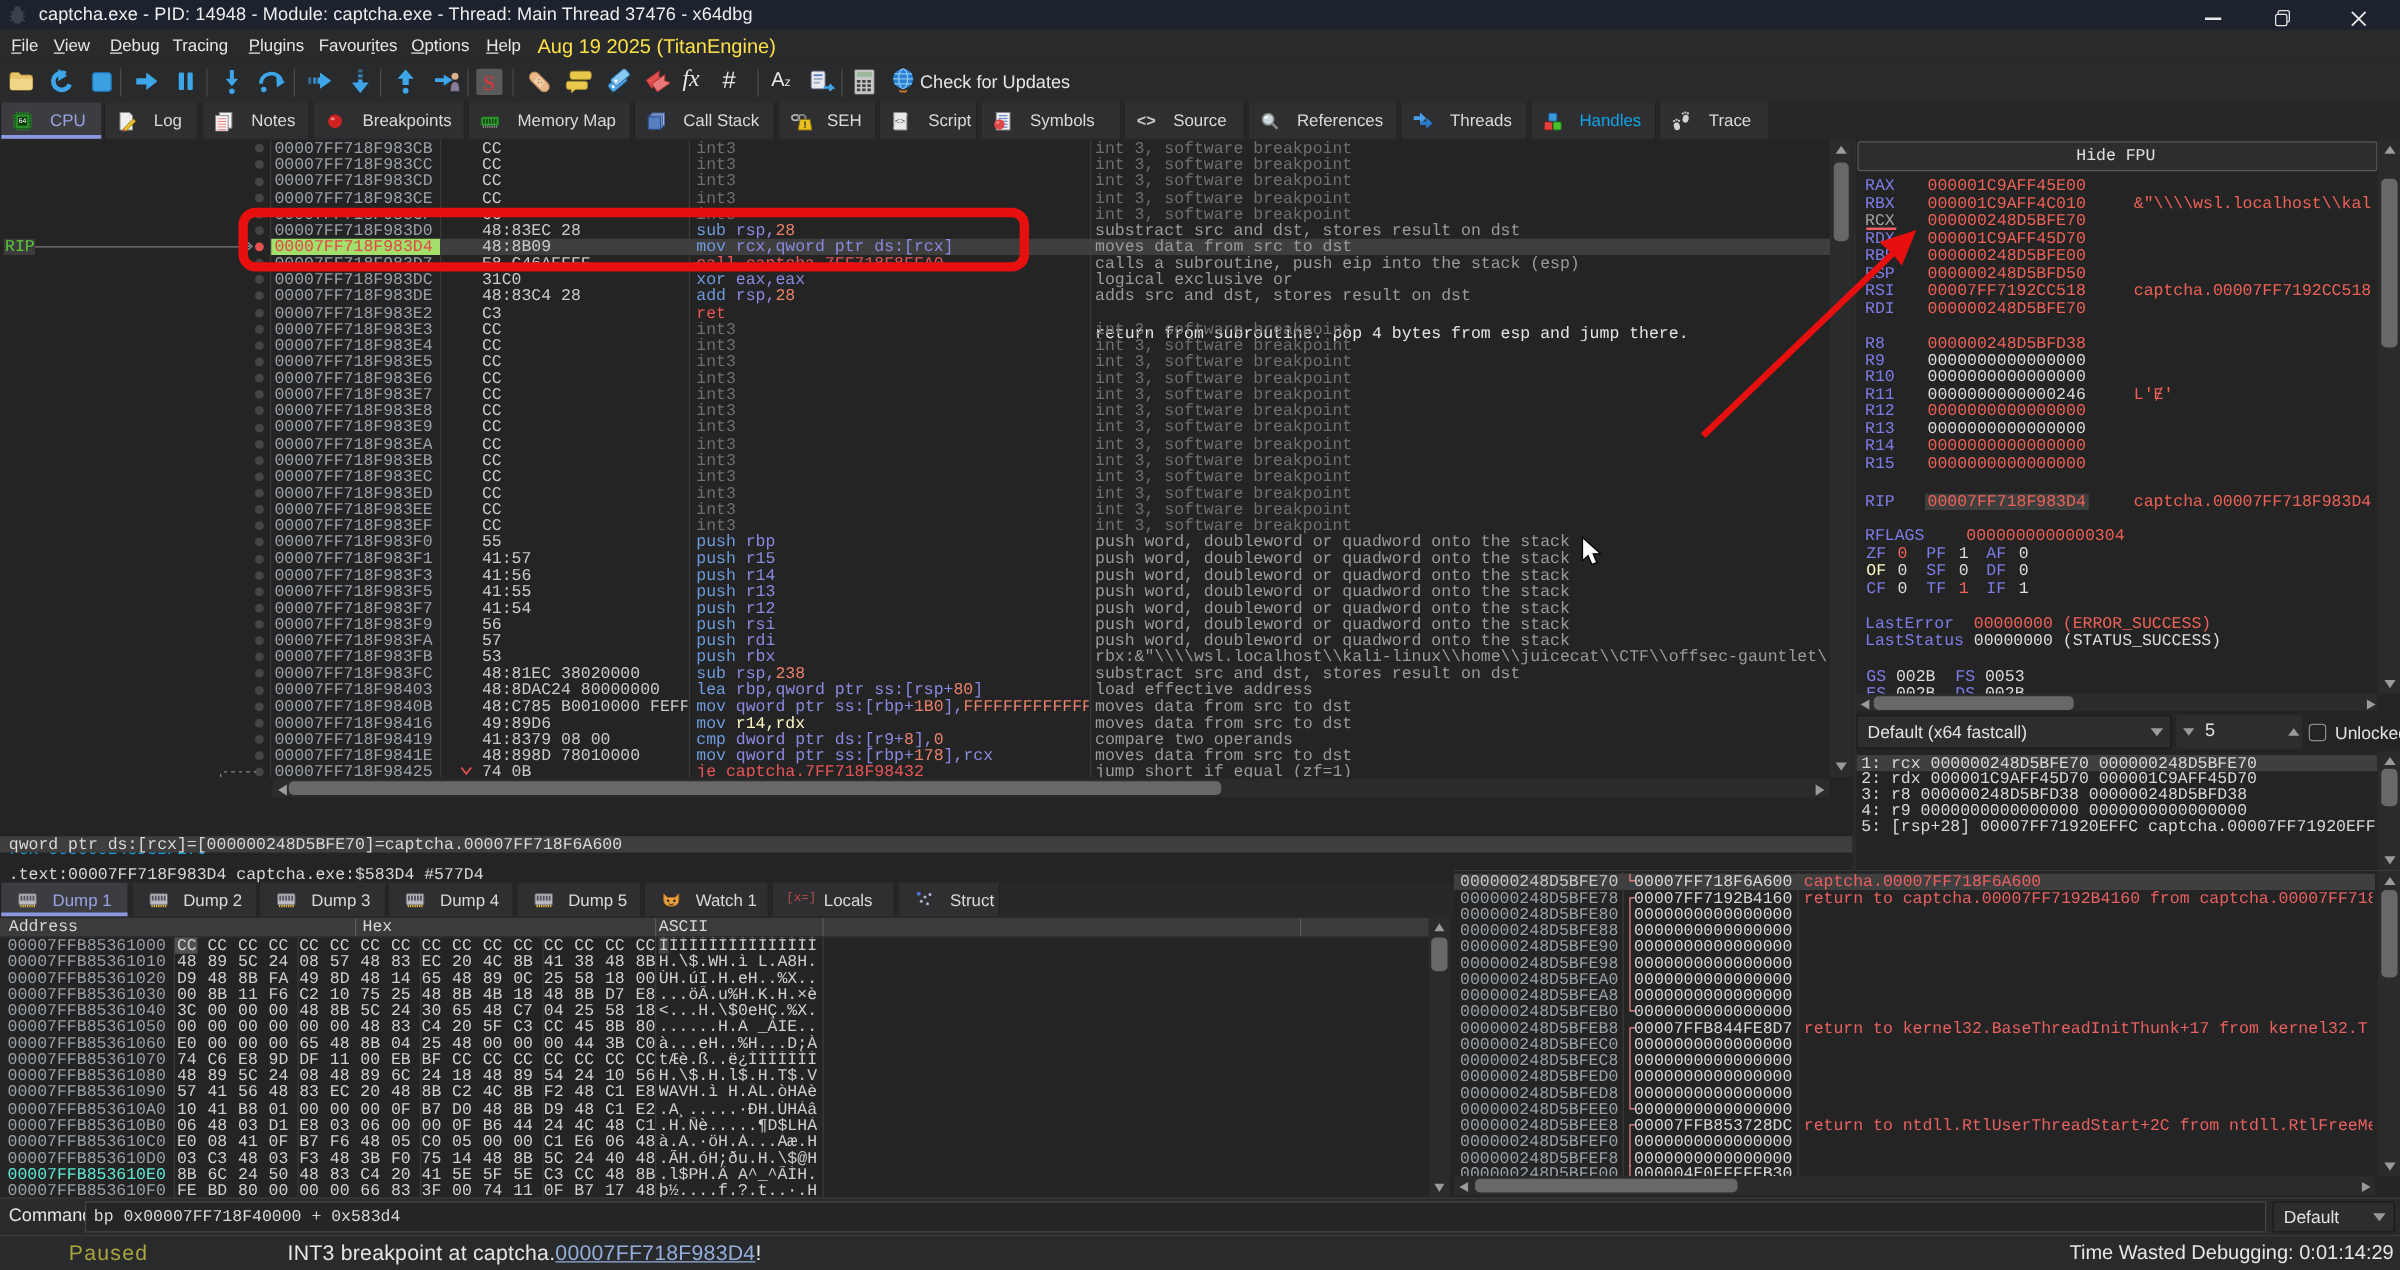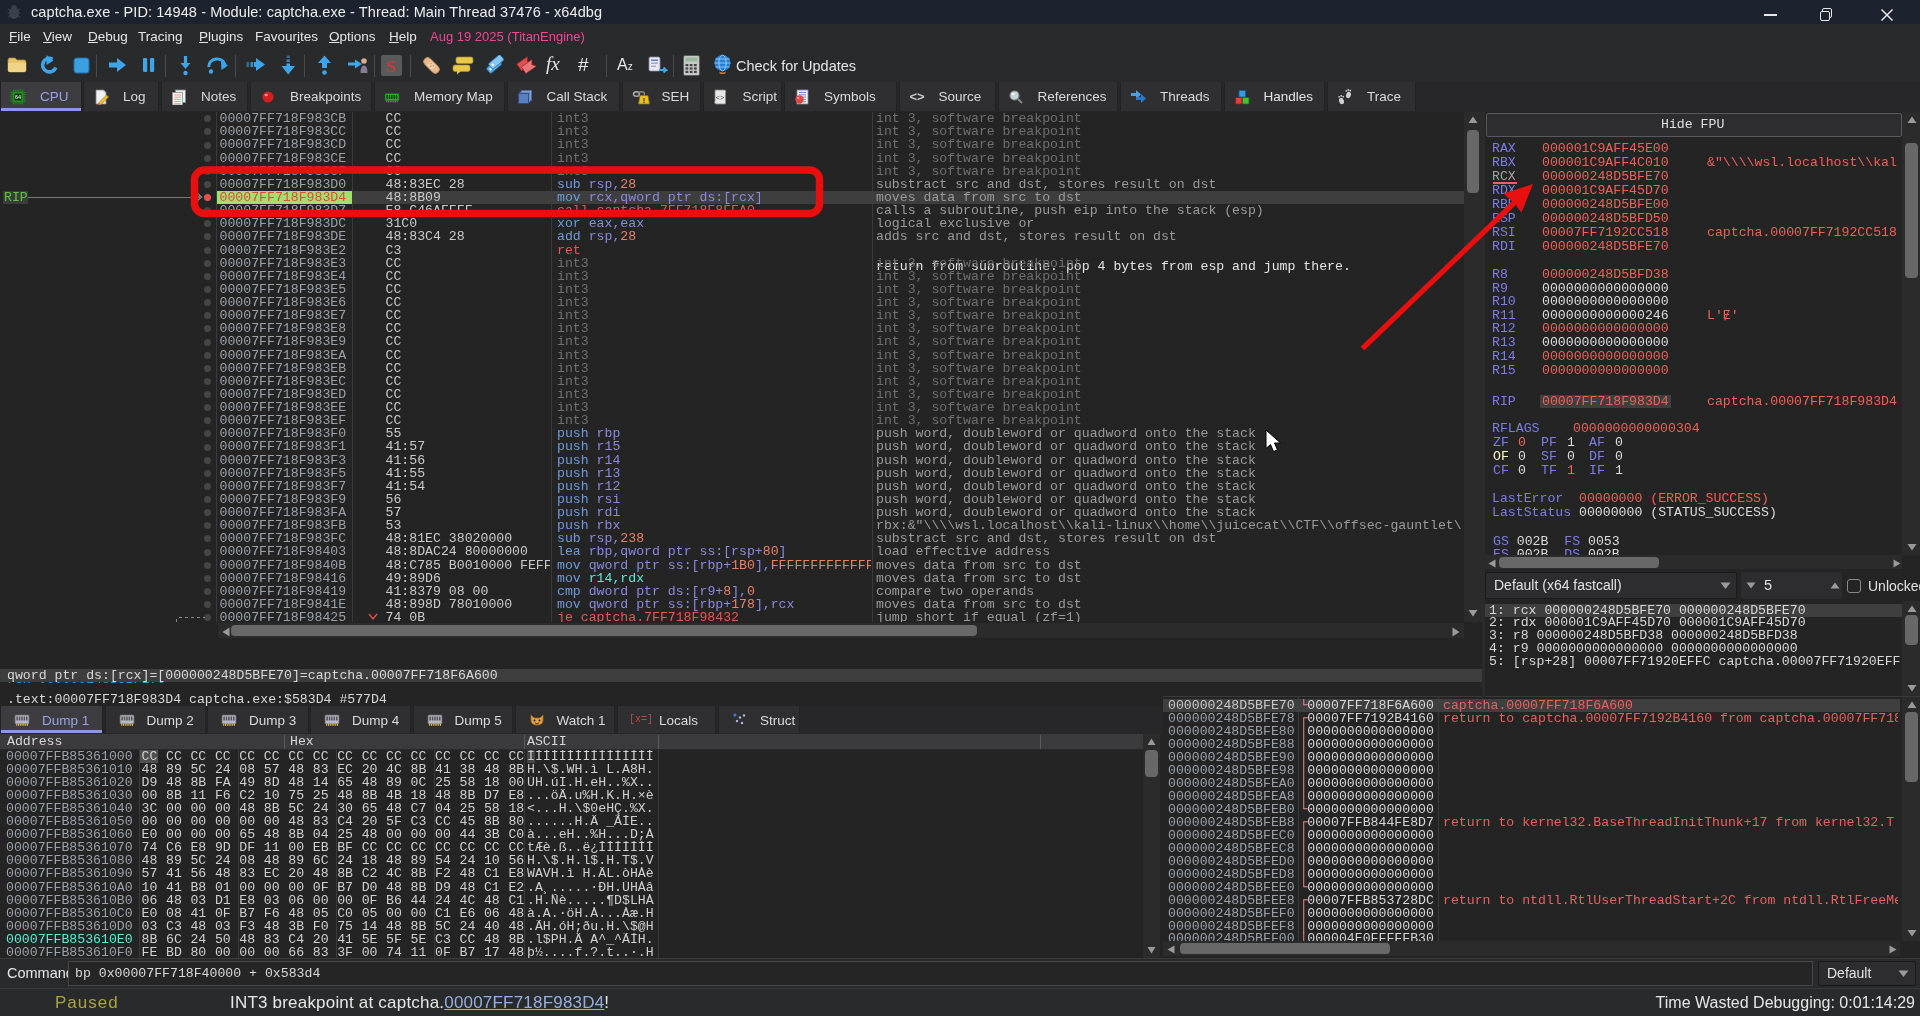--- a/index.html
+++ b/index.html
@@ -33,21 +33,21 @@
   </svg>
 <div class="abs" style="left:0;top:24px;width:1920px;height:26px;background:#292a2b"></div>
 <div class="abs sans" style="left:9px;top:28.5px;font-size:13.5px;color:#e6e6e6"><u>F</u>ile</div>
 <div class="abs sans" style="left:43px;top:28.5px;font-size:13.5px;color:#e6e6e6"><u>V</u>iew</div>
 <div class="abs sans" style="left:88px;top:28.5px;font-size:13.5px;color:#e6e6e6"><u>D</u>ebug</div>
 <div class="abs sans" style="left:138px;top:28.5px;font-size:13.5px;color:#e6e6e6">Tracin<u>g</u></div>
 <div class="abs sans" style="left:199px;top:28.5px;font-size:13.5px;color:#e6e6e6"><u>P</u>lugins</div>
 <div class="abs sans" style="left:255px;top:28.5px;font-size:13.5px;color:#e6e6e6">Favour<u>i</u>tes</div>
 <div class="abs sans" style="left:329px;top:28.5px;font-size:13.5px;color:#e6e6e6"><u>O</u>ptions</div>
 <div class="abs sans" style="left:389px;top:28.5px;font-size:13.5px;color:#e6e6e6"><u>H</u>elp</div>
-<div class="abs sans" style="left:430px;top:28.5px;font-size:13px;color:#ec4899">Aug 19 2025 (TitanEngine)</div>
+<div class="abs sans" style="left:430px;top:28.5px;font-size:16px;color:#fde047">Aug 19 2025 (TitanEngine)</div>
 <div class="abs" style="left:0;top:50px;width:1920px;height:32px;background:#292a2b"></div>
 <svg class="abs" style="left:7px;top:56px" width="20" height="18" viewBox="0 0 20 18">
     <path d="M1 4 Q1 2 3 2 L8 2 L10 4 L17 4 Q19 4 19 6 L19 14 Q19 16 17 16 L3 16 Q1 16 1 14 Z" fill="#e8c56a" stroke="#a8893a" stroke-width="0.8"></path>
     <path d="M1 7 L19 7 L19 14 Q19 16 17 16 L3 16 Q1 16 1 14 Z" fill="#f0d488"></path>
   </svg>
 <svg class="abs" style="left:40px;top:55px" width="20" height="20" viewBox="0 0 20 20">
     <path d="M15.8 12.5 A6.8 6.8 0 1 1 12.5 4.0" fill="none" stroke="#3da5e8" stroke-width="3.6"></path>
     <path d="M6.5 0 L13.5 5.5 L6.5 10 Z" fill="#3da5e8"></path>
   </svg>
 <svg class="abs" style="left:73px;top:57px" width="17" height="17" viewBox="0 0 17 17">
@@ -286,21 +286,21 @@
     <path d="M1 4 L6 4 L6 1 L11 5.5 L6 10 L6 7 L1 7 Z" fill="#48a0e8"></path>
     <path d="M6 8 L11 8 L11 5 L16 9.5 L11 14 L11 11 L6 11 Z" fill="#2a78c8"></path>
   </svg>
 <div class="abs sans" style="left:1160px;top:89px;font-size:13.5px;color:#dadada">Threads</div>
 <div class="abs" style="left:1223.5px;top:82px;width:101.5px;height:29px;background:#2f2f31;border-left:1px solid #222225;border-right:1px solid #222225"></div>
 <svg class="abs" style="left:1233.5px;top:89px" width="16" height="16" viewBox="0 0 16 16">
     <rect x="5" y="1.5" width="6.5" height="6.5" rx="1" fill="#3a9ae0" stroke="#1a5a90" stroke-width="0.8"></rect>
     <rect x="1.5" y="8.5" width="6.5" height="6.5" rx="1" fill="#e04040" stroke="#8a1a1a" stroke-width="0.8"></rect>
     <rect x="8.5" y="8.5" width="6.5" height="6.5" rx="1" fill="#48c030" stroke="#1a701a" stroke-width="0.8"></rect>
   </svg>
-<div class="abs sans" style="left:1263.5px;top:89px;font-size:13.5px;color:#e5e5e5">Handles</div>
+<div class="abs sans" style="left:1263.5px;top:89px;font-size:13.5px;color:#0ea5e9">Handles</div>
 <div class="abs" style="left:1327px;top:82px;width:88.5px;height:29px;background:#2f2f31;border-left:1px solid #222225;border-right:1px solid #222225"></div>
 <svg class="abs" style="left:1337px;top:89px" width="16" height="16" viewBox="0 0 16 16">
     <g fill="#d0d0d0">
       <ellipse cx="4.5" cy="12" rx="2.4" ry="3.2" transform="rotate(-15 4.5 12)"></ellipse>
       <circle cx="2.2" cy="7.8" r="0.9"></circle>
       <circle cx="4.2" cy="6.8" r="0.9"></circle>
       <circle cx="6.2" cy="7.6" r="0.9"></circle>
       <ellipse cx="11.5" cy="6" rx="2.4" ry="3.2" transform="rotate(15 11.5 6)"></ellipse>
       <circle cx="9.3" cy="1.8" r="0.9"></circle>
       <circle cx="11.3" cy="0.9" r="0.9"></circle>
@@ -486,21 +486,21 @@
     <div class="row mono" style="left:557px;top:433.49px;width:314px"><span style="color:#6e9bdc">lea</span><span style="color:#d0d0d0"> </span><span style="color:#8a8ae0">rbp,qword ptr ss:[rsp+</span><span style="color:#e8806a">80</span><span style="color:#8a8ae0">]</span></div>
     <div class="row mono" style="left:876px;top:433.49px;width:587px;color:#9b9b9b">load effective address</div>
     <div class="dot" style="left:204px;top:449.72px;background:#454545"></div>
     <div class="row mono" style="left:219.5px;top:446.62px;color:#9aa1a9">00007FF718F9840B</div>
     <div class="row mono" style="left:385.5px;top:446.62px;width:164px;color:#cbcbcb">48:C785 B0010000 FEFF</div>
     <div class="row mono" style="left:557px;top:446.62px;width:314px"><span style="color:#6e9bdc">mov</span><span style="color:#d0d0d0"> </span><span style="color:#8a8ae0">qword ptr ss:[rbp+</span><span style="color:#e8806a">1B0</span><span style="color:#8a8ae0">],</span><span style="color:#e8806a">FFFFFFFFFFFFFFFE</span></div>
     <div class="row mono" style="left:876px;top:446.62px;width:587px;color:#9b9b9b">moves data from src to dst</div>
     <div class="dot" style="left:204px;top:462.85px;background:#454545"></div>
     <div class="row mono" style="left:219.5px;top:459.75px;color:#9aa1a9">00007FF718F98416</div>
     <div class="row mono" style="left:385.5px;top:459.75px;width:164px;color:#cbcbcb">49:89D6</div>
-    <div class="row mono" style="left:557px;top:459.75px;width:314px"><span style="color:#6e9bdc">mov</span><span style="color:#d0d0d0"> </span><span style="color:#5eead4">r14,rdx</span></div>
+    <div class="row mono" style="left:557px;top:459.75px;width:314px"><span style="color:#6e9bdc">mov</span><span style="color:#d0d0d0"> </span><span style="color:#fef9c3">r14,rdx</span></div>
     <div class="row mono" style="left:876px;top:459.75px;width:587px;color:#9b9b9b">moves data from src to dst</div>
     <div class="dot" style="left:204px;top:475.98px;background:#454545"></div>
     <div class="row mono" style="left:219.5px;top:472.88px;color:#9aa1a9">00007FF718F98419</div>
     <div class="row mono" style="left:385.5px;top:472.88px;width:164px;color:#cbcbcb">41:8379 08 00</div>
     <div class="row mono" style="left:557px;top:472.88px;width:314px"><span style="color:#6e9bdc">cmp</span><span style="color:#d0d0d0"> </span><span style="color:#8a8ae0">dword ptr ds:[r9+</span><span style="color:#e8806a">8</span><span style="color:#8a8ae0">],</span><span style="color:#e8806a">0</span></div>
     <div class="row mono" style="left:876px;top:472.88px;width:587px;color:#9b9b9b">compare two operands</div>
     <div class="dot" style="left:204px;top:489.11px;background:#454545"></div>
     <div class="row mono" style="left:219.5px;top:486.01px;color:#9aa1a9">00007FF718F9841E</div>
     <div class="row mono" style="left:385.5px;top:486.01px;width:164px;color:#cbcbcb">48:898D 78010000</div>
     <div class="row mono" style="left:557px;top:486.01px;width:314px"><span style="color:#6e9bdc">mov</span><span style="color:#d0d0d0"> </span><span style="color:#8a8ae0">qword ptr ss:[rbp+</span><span style="color:#e8806a">178</span><span style="color:#8a8ae0">],rcx</span></div>

